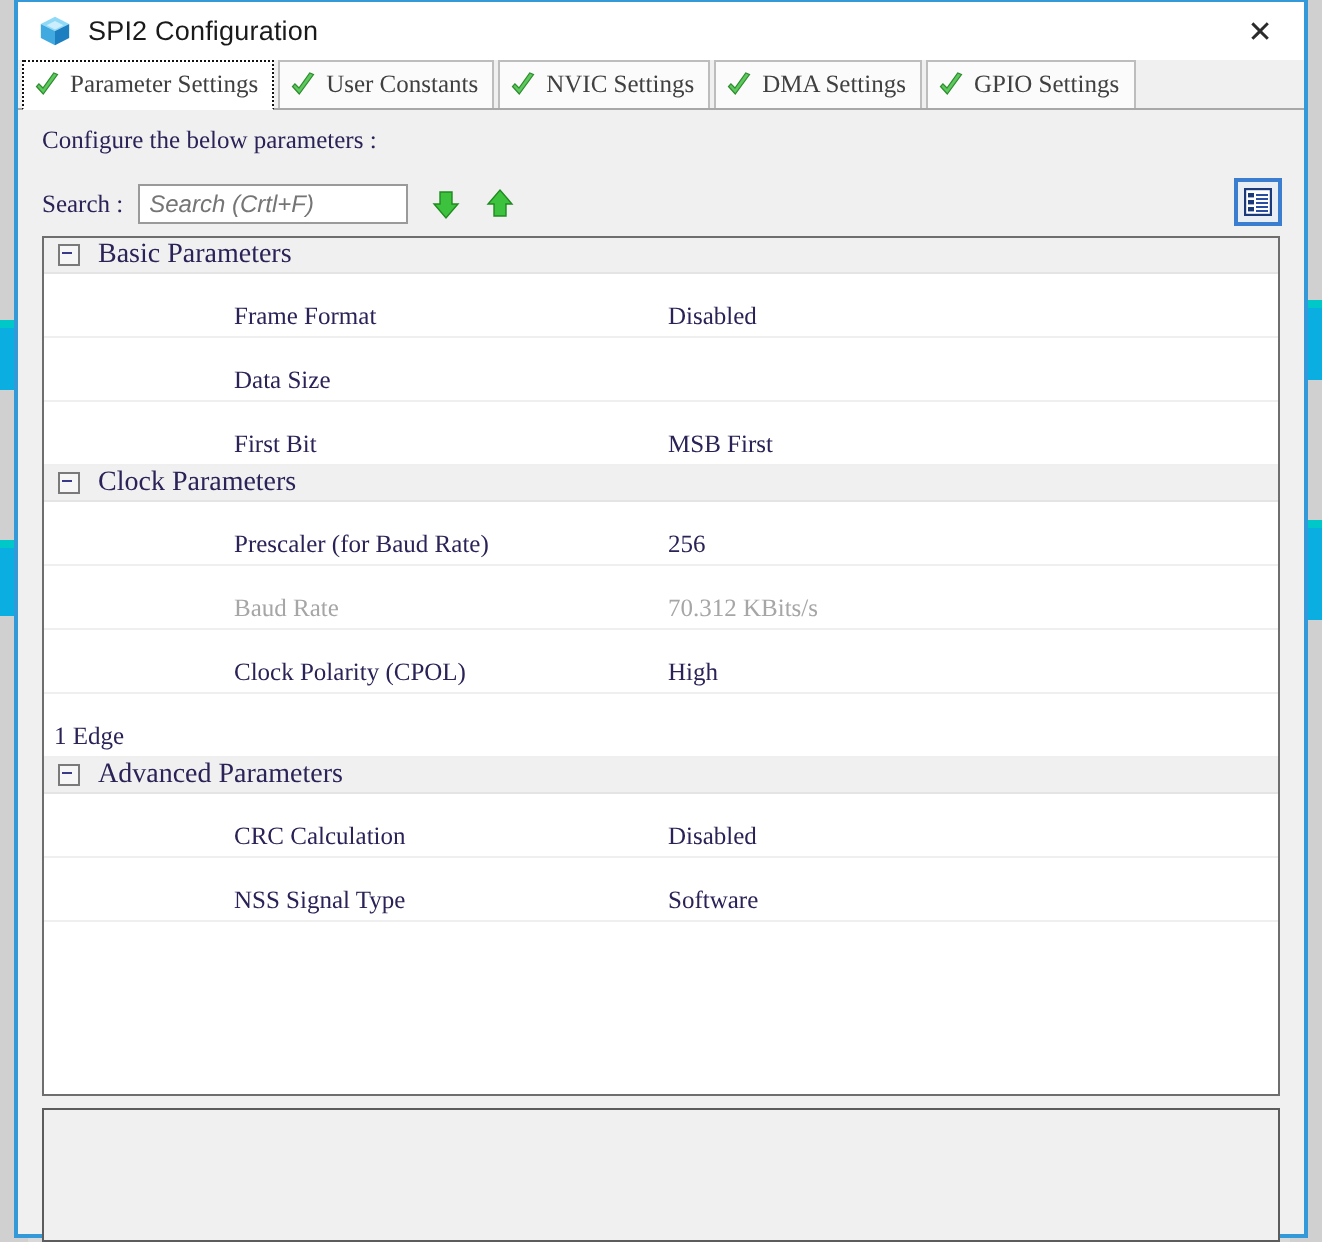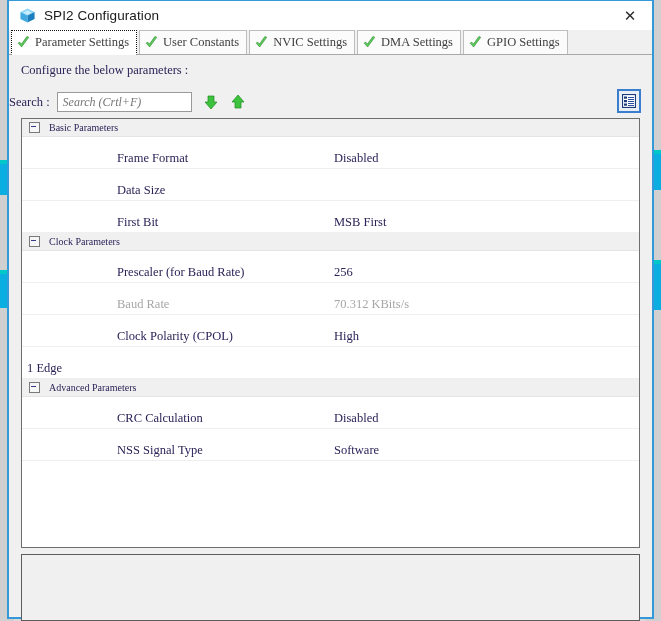--- a/index.html
+++ b/index.html
@@ -136,39 +136,39 @@
     left: 12px;
     top: 8px;
     font-family: "Liberation Serif", serif;
     font-size: 12.5px;
     color: #2b2357;
   }
 
   
   #search-row {
     position: absolute;
-    left: 0;
+    left: 12px;
     top: 37px;
     display: flex;
     align-items: center;
     justify-content: flex-end;
   }
   #search-label {
     font-family: "Liberation Serif", serif;
     font-size: 12.5px;
     color: #2b2357;
     margin-right: 7px;
   }
   #search-input {
     width: 135px;
     height: 20px;
     box-sizing: border-box;
     border: 1px solid #9a9a9a;
     background: #ffffff;
-    font-family: Liberation Serif, serif;
+    font-family: Liberation Sans, sans-serif;
     font-style: italic;
     font-size: 12px;
     color: #a16207;
     padding: 0 5px;
     outline: none;
   }
   .nav-arrow {
     width: 16px;
     height: 16px;
     margin-left: 11px;
@@ -226,21 +226,21 @@
     content: "";
     position: absolute;
     left: 1px;
     top: 3px;
     width: 5px;
     height: 1px;
     background: #3a3a8a;
   }
   .group-label {
     font-family: "Liberation Serif", serif;
-    font-size: 10px;
+    font-size: 14px;
     color: #2b2357;
   }
   .param-row {
     height: 21px;
     display: flex;
     align-items: center;
     background: #ffffff;
     border-bottom: 1px solid #efefef;
     box-sizing: border-box;
     cursor: pointer;

